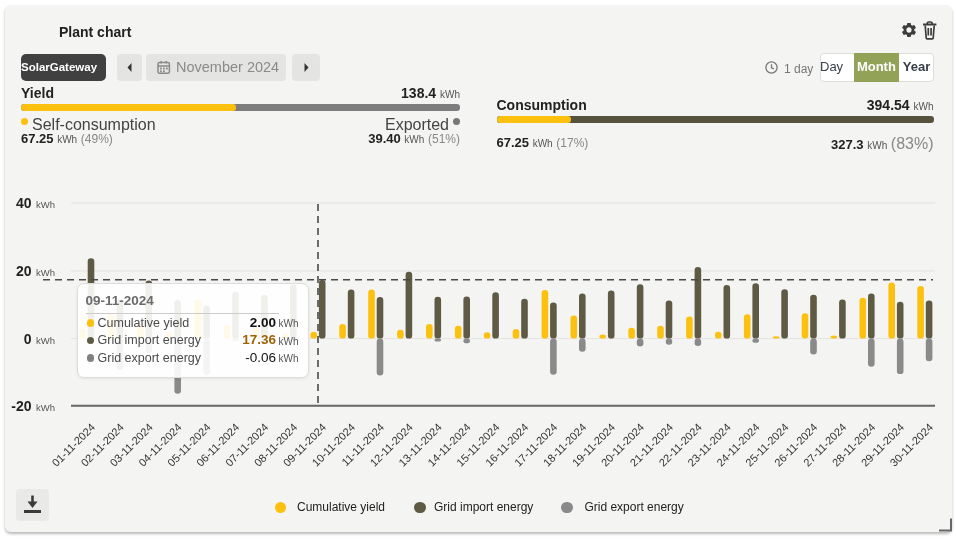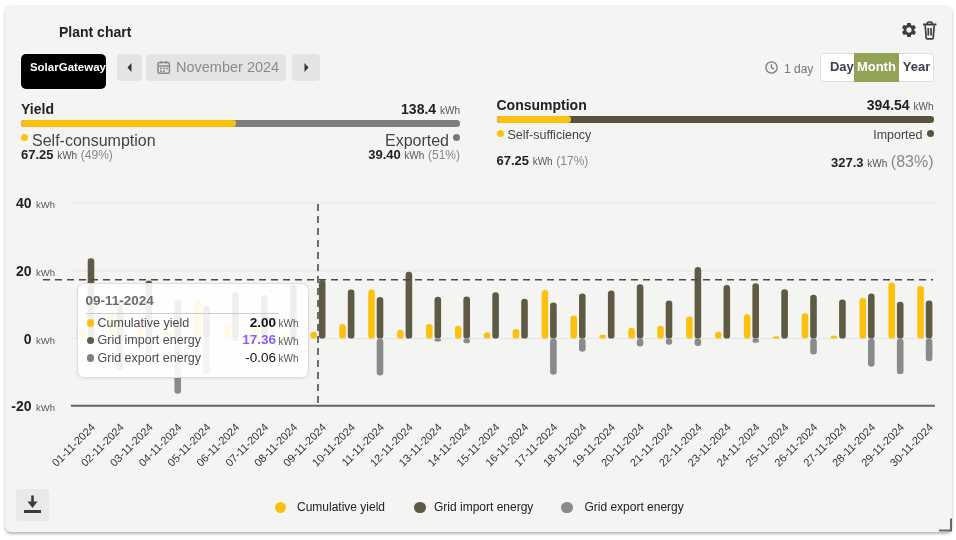--- a/index.html
+++ b/index.html
@@ -18,22 +18,22 @@
   </g>
   <g fill="none" stroke="#3d3d3d" stroke-width="1.7" transform="translate(-4.3,0)">
    <path d="M33.5 8.5 L34.5 21 Q34.6 21.8 35.4 21.8 L40.6 21.8 Q41.4 21.8 41.5 21 L42.5 8.5"></path>
    <line x1="31.3" y1="7.5" x2="44.7" y2="7.5" stroke-width="1.9"></line>
    <path d="M35.5 7 Q35.5 5 37 5 L39 5 Q40.5 5 40.5 7"></path>
    <line x1="36.6" y1="11" x2="36.6" y2="18.5"></line>
    <line x1="39.4" y1="11" x2="39.4" y2="18.5"></line>
   </g>
  </svg>
 
- <div class="abs" style="left:16px;top:49px;width:85px;height:35px;background:#000000;border-radius:5px;
-   color:#fff;font-weight:bold;font-size:11.5px;text-align:right;line-height:27px;">SolarGateway</div>
+ <div class="abs" style="left:16px;top:49px;width:85px;height:27px;background:#404040;border-radius:5px;
+   color:#fff;font-weight:bold;font-size:11.5px;text-align:left;line-height:27px;">SolarGateway</div>
  <div class="btn" style="left:111.6px;top:49px;width:25px;height:27px;"></div>
  <svg class="abs" style="left:111.6px;top:49px;" width="25" height="27">
       <path d="M14.5 9 L10.5 13.5 L14.5 18 Z" fill="#333"></path>
     </svg>
  <div class="btn" style="left:141px;top:49px;width:140px;height:27px;"></div>
  <svg class="abs" style="left:152px;top:54.5px;" width="14" height="15" viewBox="0 0 14 15">
   <rect x="1" y="2.5" width="11.4" height="10.8" rx="1.5" fill="none" stroke="#8a8a8a" stroke-width="1.5"></rect>
   <line x1="1" y1="6" x2="12.4" y2="6" stroke="#8a8a8a" stroke-width="1.5"></line>
   <line x1="4.2" y1="1" x2="4.2" y2="3.5" stroke="#8a8a8a" stroke-width="1.5"></line>
   <line x1="9.2" y1="1" x2="9.2" y2="3.5" stroke="#8a8a8a" stroke-width="1.5"></line>
@@ -52,25 +52,25 @@
     </svg>
 
  <svg class="abs" style="left:760px;top:56px;" width="13" height="13" viewBox="0 0 13 13">
   <circle cx="6.5" cy="6.5" r="5.6" fill="none" stroke="#777" stroke-width="1.3"></circle>
   <path d="M6.5 3.2 L6.5 6.8 L9 7.8" fill="none" stroke="#777" stroke-width="1.3"></path>
  </svg>
  <div class="abs" style="left:779px;top:57px;font-size:12px;color:#777;">1 day</div>
 
  <div class="abs" style="left:815px;top:48px;width:114px;height:28.5px;background:#fff;border:1px solid #ddd;border-radius:4px;"></div>
  <div class="abs" style="left:848.8px;top:48px;width:45.2px;height:28.5px;background:#92a256;"></div>
- <div class="abs" style="left:815px;top:48px;width:33.8px;height:28.5px;font-size:13px;font-weight:bold;color:#3a4049;text-align:right;line-height:28.5px;">Day</div>
+ <div class="abs" style="left:815px;top:48px;width:33.8px;height:28.5px;font-size:13px;font-weight:normal;color:#3a4049;text-align:left;line-height:28.5px;">Day</div>
  <div class="abs" style="left:848.8px;top:48px;width:45.2px;height:28.5px;font-size:13px;font-weight:bold;color:#fff;text-align:center;line-height:28.5px;">Month</div>
  <div class="abs" style="left:894px;top:48px;width:35px;height:28.5px;font-size:13px;font-weight:bold;color:#3a4049;text-align:center;line-height:28.5px;">Year</div>
 
- <div class="abs" style="left:16px;top:96px;width:439px;">
+ <div class="abs" style="left:16px;top:80px;width:439px;">
    <div style="position:relative;height:16px;">
      <span style="position:absolute;left:0;top:0;font-size:14px;font-weight:bold;color:#222;">Yield</span>
      <span style="position:absolute;right:0;top:0;font-size:14px;color:#222;"><b>138.4</b> <span style="font-size:10px;color:#555;">kWh</span></span>
    </div>
    <div style="margin-top:3px;height:6.5px;border-radius:3.25px;background:#7d7d7d;overflow:hidden;">
      <div style="width:49%;height:100%;background:#fcc10f;border-radius:3.25px;"></div>
    </div>
    <div style="position:relative;height:13px;margin-top:5px;font-size:16px;color:#444;">
      <span style="position:absolute;left:0;top:2.5px;width:7px;height:7px;border-radius:50%;background:#fcc10f;"></span>
      <span style="position:absolute;left:11px;top:0;">Self-consumption</span>
@@ -82,26 +82,20 @@
      <span style="position:absolute;right:0;top:0;"><b>39.40</b> <span style="font-size:10px;color:#555;">kWh</span> <span style="color:#888;font-size:12px;">(51%)</span></span>
    </div>
  </div>
  <div class="abs" style="left:491.5px;top:92px;width:437px;">
    <div style="position:relative;height:16px;">
      <span style="position:absolute;left:0;top:0;font-size:14px;font-weight:bold;color:#222;">Consumption</span>
      <span style="position:absolute;right:0;top:0;font-size:14px;color:#222;"><b>394.54</b> <span style="font-size:10px;color:#555;">kWh</span></span>
    </div>
    <div style="margin-top:3px;height:6.5px;border-radius:3.25px;background:#57523e;overflow:hidden;">
      <div style="width:17%;height:100%;background:#fcc10f;border-radius:3.25px;"></div>
-   </div>
-   <div style="position:relative;height:13px;margin-top:5px;font-size:12.5px;color:#444;">
-     <span style="position:absolute;left:0;top:2.5px;width:7px;height:7px;border-radius:50%;background:#fcc10f;"></span>
-     <span style="position:absolute;left:11px;top:0;">Self-sufficiency</span>
-     <span style="position:absolute;right:11px;top:0;">Imported</span>
-     <span style="position:absolute;right:0;top:2.5px;width:7px;height:7px;border-radius:50%;background:#57523e;"></span>
    </div>
    <div style="position:relative;height:14px;margin-top:12px;font-size:13px;color:#222;">
      <span style="position:absolute;left:0;top:0;"><b>67.25</b> <span style="font-size:10px;color:#555;">kWh</span> <span style="color:#888;font-size:12px;">(17%)</span></span>
      <span style="position:absolute;right:0;top:0;"><b>327.3</b> <span style="font-size:10px;color:#555;">kWh</span> <span style="color:#888;font-size:16px;">(83%)</span></span>
    </div>
  </div>
 </div>
 
 <svg class="abs" style="position:absolute;left:0;top:0;" width="956" height="540" viewBox="0 0 956 540" font-family="Liberation Sans, sans-serif">
   <g stroke="#e3e3e1" stroke-width="1">
@@ -241,21 +235,21 @@
   <div style="position:absolute;left:0;top:29.5px;width:100%;">
     <div style="position:relative;height:17.6px;">
         <span style="position:absolute;left:9px;top:5.5px;width:7.5px;height:7.5px;border-radius:50%;background:#fcc10f;"></span>
         <span style="position:absolute;left:20px;top:2px;font-size:12.5px;color:#4a4a4a;">Cumulative yield</span>
         <span style="position:absolute;right:32px;top:1px;font-weight:bold;color:#111;font-size:13.5px;">2.00</span>
         <span style="position:absolute;right:9.5px;top:4.5px;font-size:10px;color:#555;">kWh</span>
       </div>
     <div style="position:relative;height:17.6px;">
         <span style="position:absolute;left:9px;top:5.5px;width:7.5px;height:7.5px;border-radius:50%;background:#5f5a44;"></span>
         <span style="position:absolute;left:20px;top:2px;font-size:12.5px;color:#4a4a4a;">Grid import energy</span>
-        <span style="position:absolute;right:32px;top:1px;font-weight:bold;color:#8b5cf6;font-size:13.5px;">17.36</span>
+        <span style="position:absolute;right:32px;top:1px;font-weight:bold;color:#a16207;font-size:13.5px;">17.36</span>
         <span style="position:absolute;right:9.5px;top:4.5px;font-size:10px;color:#555;">kWh</span>
       </div>
     <div style="position:relative;height:17.6px;">
         <span style="position:absolute;left:9px;top:5.5px;width:7.5px;height:7.5px;border-radius:50%;background:#808080;"></span>
         <span style="position:absolute;left:20px;top:2px;font-size:12.5px;color:#4a4a4a;">Grid export energy</span>
         <span style="position:absolute;right:32px;top:1px;font-weight:normal;color:#111;font-size:13.5px;">-0.06</span>
         <span style="position:absolute;right:9.5px;top:4.5px;font-size:10px;color:#555;">kWh</span>
       </div>
   </div>
 </div>

